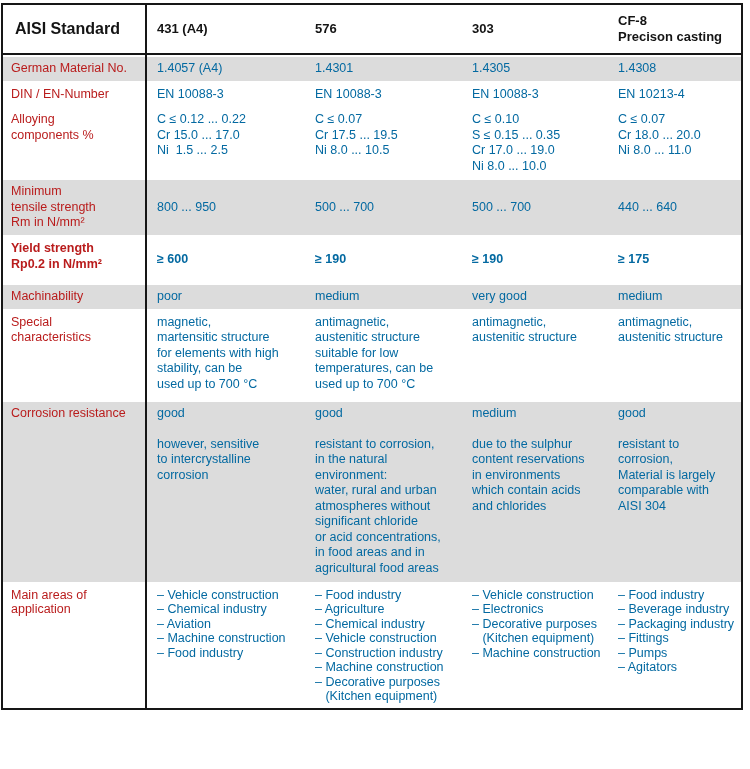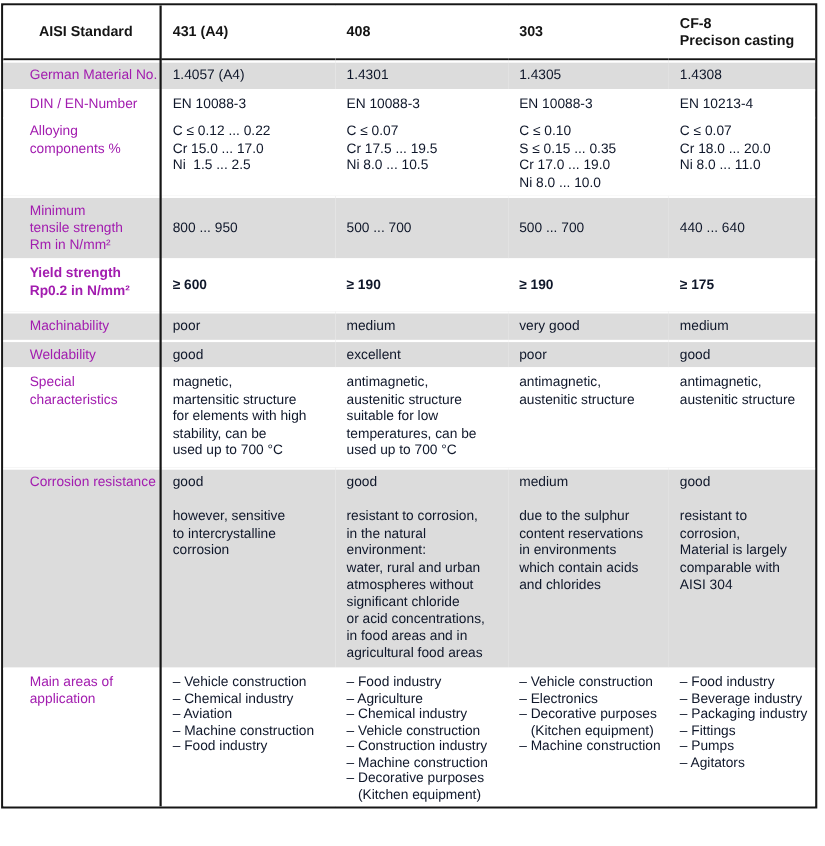--- a/index.html
+++ b/index.html
@@ -40,37 +40,36 @@
     color: #141414;
     font-size: 13px;
     line-height: 16px;
     padding: 8px 6px 8px 10px;
     border-bottom: 2px solid #161616;
     white-space: pre-line;
     background: #ffffff;
   }
   thead th.label-col {
     padding-left: 12px;
-    font-size: 13px;
-    text-align: center;
+    font-size: 16px;
   }
   tbody td {
     vertical-align: top;
     text-align: left;
     font-size: 12.5px;
     line-height: 15.5px;
-    color: #0f172a;
+    color: #0369a1;
     padding: 4px 4px 4px 10px;
     border-top: 2px solid #ffffff;
     white-space: pre-wrap;
     background: #ffffff;
   }
   tbody td.label {
-    color: #a21caf;
-    padding-left: 24px;
+    color: #b91c1c;
+    padding-left: 8px;
   }
   tbody tr.gray td { background: #dcdcdc; }
   tr.rh-head    { height: 45px; }
   tr.rh-sm      { height: 24px; }
   tr.rh-alloy   { height: 71px; }
   tr.rh-tensile { height: 57px; margin-left: 32px; }
   tr.rh-yield   { height: 48px; font-weight: bold; }
   tr.rh-special { height: 91px; }
   tr.rh-corr    { height: 182px; }
   tr.rh-main    { height: 119px; }
@@ -87,21 +86,21 @@
       <col style="width:144px">
       <col style="width:158px">
       <col style="width:157px">
       <col style="width:146px">
       <col style="width:133px">
     </colgroup>
     <thead>
       <tr class="rh-head">
         <th class="label-col">AISI Standard</th>
         <th>431 (A4)</th>
-        <th>408</th>
+        <th>576</th>
         <th>303</th>
         <th>CF-8
 Precison casting</th>
       </tr>
     </thead>
     <tbody>
       <tr class="gray rh-sm">
         <td class="label">German Material No.</td>
         <td class="val">1.4057 (A4)</td>
         <td class="val">1.4301</td>
@@ -148,27 +147,20 @@
         <td class="val">≥ 190</td>
         <td class="val">≥ 190</td>
         <td class="val">≥ 175</td>
       </tr>
       <tr class="gray rh-sm">
         <td class="label">Machinability</td>
         <td class="val">poor</td>
         <td class="val">medium</td>
         <td class="val">very good</td>
         <td class="val">medium</td>
-      </tr>
-      <tr class="gray rh-sm">
-        <td class="label">Weldability</td>
-        <td class="val">good</td>
-        <td class="val">excellent</td>
-        <td class="val">poor</td>
-        <td class="val">good</td>
       </tr>
       <tr class="rh-special">
         <td class="label">Special
 characteristics</td>
         <td class="val">magnetic,
 martensitic structure
 for elements with high
 stability, can be
 used up to 700 °C</td>
         <td class="val">antimagnetic,

